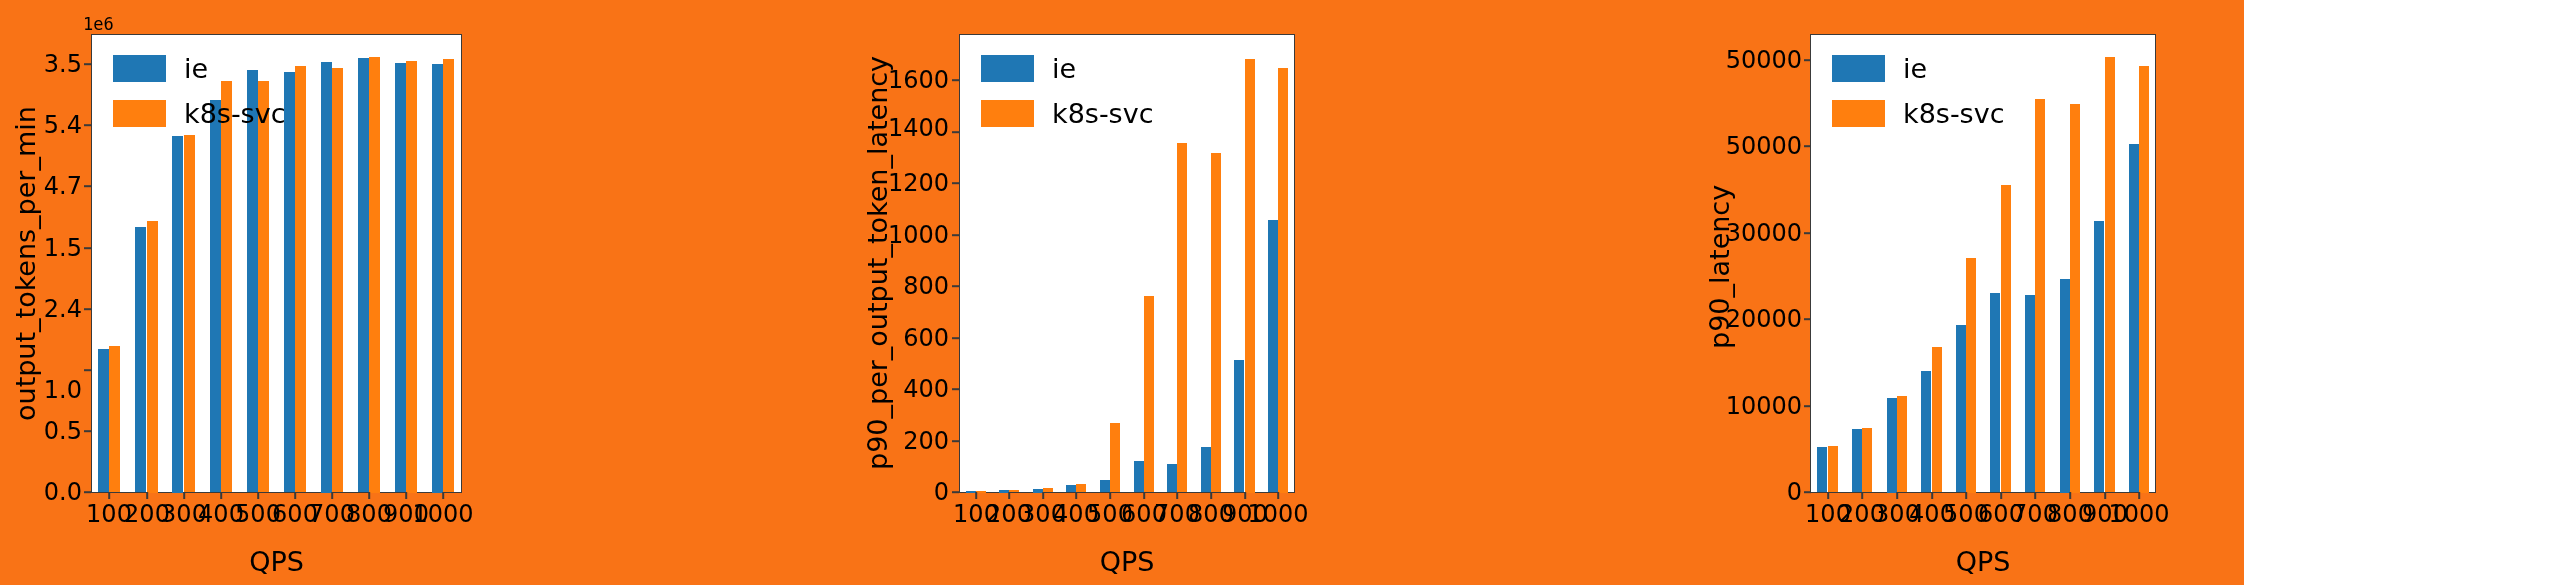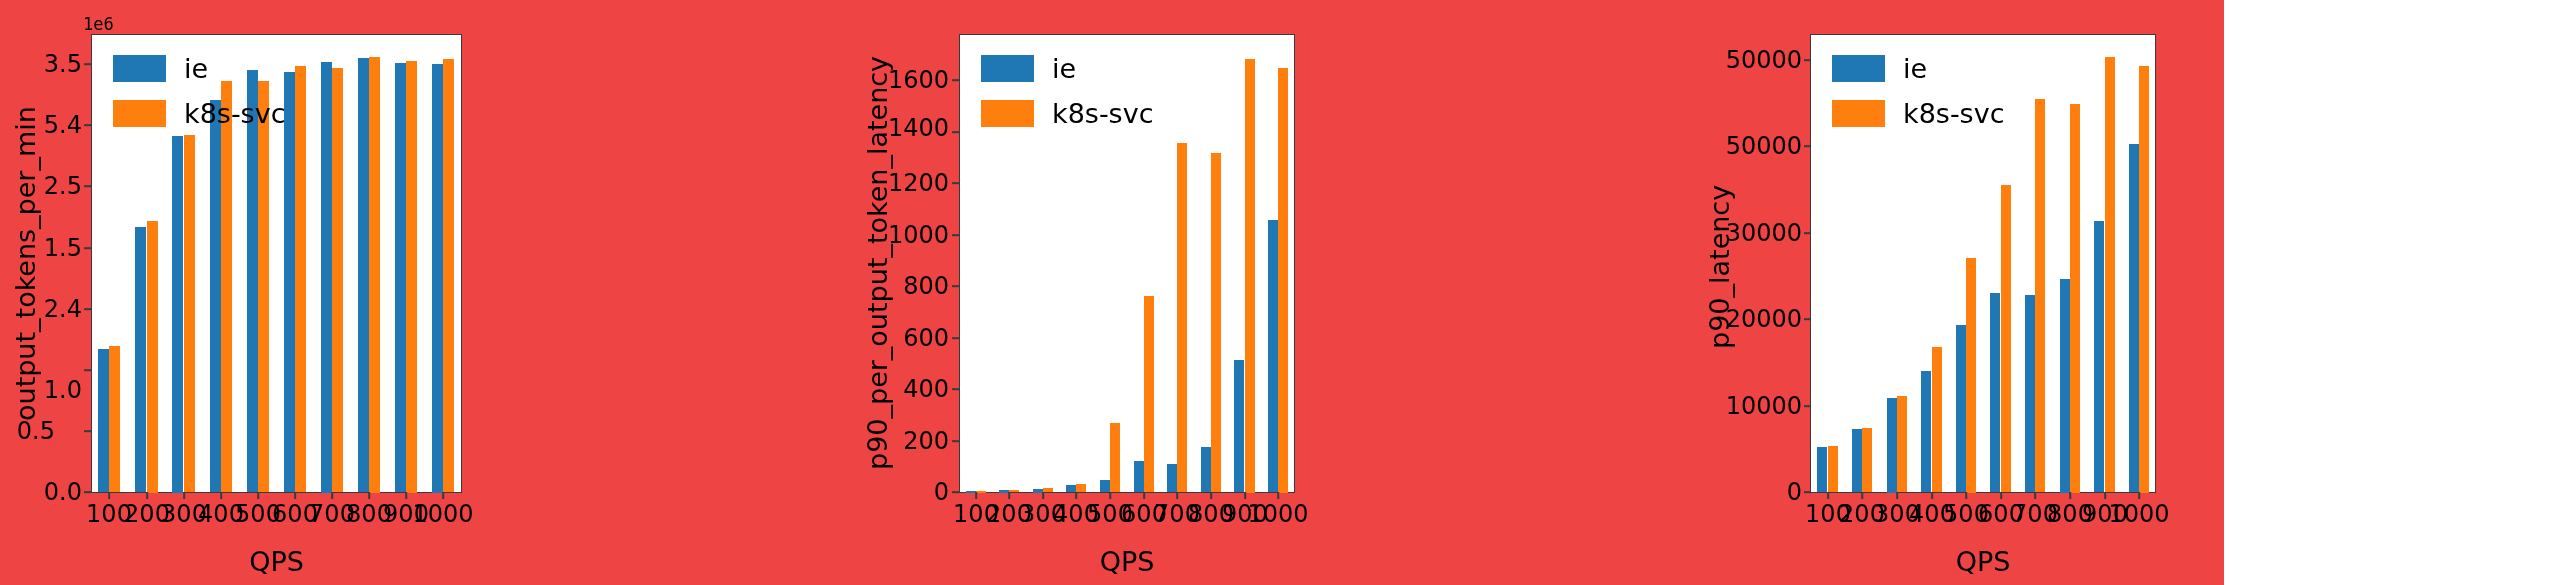--- a/index.html
+++ b/index.html
@@ -1,17 +1,17 @@
 <!DOCTYPE html>
 <html><head>
 <meta charset="utf-8">
 <style>
   html,body{margin:0;padding:0;background:#ffffff;}
   body{width:2576px;height:585px;font-family:"DejaVu Sans",sans-serif;overflow:hidden;}
-  .figure{position:relative;width:2224px;height:585px;background:#ef4444;}
+  .figure{position:relative;width:2224px;height:585px;background:#f97316;padding-left:20px;}
   .panel{position:absolute;top:0;height:585px;}
   #panel0{left:0;width:860px;}
   #panel1{left:860px;width:820px;}
   #panel2{left:1680px;width:896px;}
 
   .axes{position:absolute;background:#ffffff;border:1.6px solid #3a3a3a;box-sizing:border-box;}
   .ylabel{position:absolute;writing-mode:vertical-rl;transform:rotate(180deg);
           font-size:27px;color:#000;white-space:nowrap;text-align:center;
           font-family:"DejaVu Sans",sans-serif;}
   .xlabel{position:absolute;font-size:27px;color:#000;text-align:center;white-space:nowrap;}
@@ -40,29 +40,29 @@
 
 <div class="figure">
 
   <div class="panel" id="panel0">
     <div class="offsettext" style="left: 83px; top: 14px;">1e6</div>
     <div class="ylabel" style="left: 10px; top: 34px; height: 459px;">output_tokens_per_min</div>
     <div class="axes" style="left: 91px; top: 34px; width: 371px; height: 459px;"></div>
     <div class="xlabel" style="left: 91px; top: 546px; width: 371px;">QPS</div>
   <div class="ytick" style="top: 492px; right: 769px; position: absolute;">0.0</div>
       <div class="ytickmark" style="top: 492px; left: 84px;"></div>
-      <div class="ytick" style="top: 431px; right: 796px; position: absolute;">0.5</div>
+      <div class="ytick" style="top: 431px; right: 769px; position: absolute;">0.5</div>
       <div class="ytickmark" style="top: 431px; left: 84px;"></div>
       <div class="ytick" style="top: 390px; right: 769px; position: absolute;">1.0</div>
       <div class="ytickmark" style="top: 370px; left: 84px;"></div>
       <div class="ytick" style="top: 309px; right: 769px; position: absolute;">2.4</div>
       <div class="ytickmark" style="top: 309px; left: 84px;"></div>
       <div class="ytick" style="top: 248px; right: 769px; position: absolute;">1.5</div>
       <div class="ytickmark" style="top: 248px; left: 84px;"></div>
-      <div class="ytick" style="top: 186px; right: 769px; position: absolute;">2.5</div>
+      <div class="ytick" style="top: 186px; right: 769px; position: absolute;">4.7</div>
       <div class="ytickmark" style="top: 186px; left: 84px;"></div>
       <div class="ytick" style="top: 125px; right: 769px; position: absolute;">5.4</div>
       <div class="ytickmark" style="top: 125px; left: 84px;"></div>
       <div class="ytick" style="top: 64px; right: 769px; position: absolute;">3.5</div>
       <div class="ytickmark" style="top: 64px; left: 84px;"></div>
       <div class="bar s0" style="position: absolute; width: 11px; height: 143px; left: 98px; top: 349px;"></div>
       <div class="bar s1" style="position: absolute; width: 11px; height: 146px; left: 109px; top: 346px;"></div>
       <div class="xtick" style="position: absolute; left: 109px; top: 500px;">100</div>
       <div class="xtickmark" style="position: absolute; left: 109px; top: 492px;"></div>
       <div class="bar s0" style="position: absolute; width: 11px; height: 265px; left: 135px; top: 227px;"></div>

